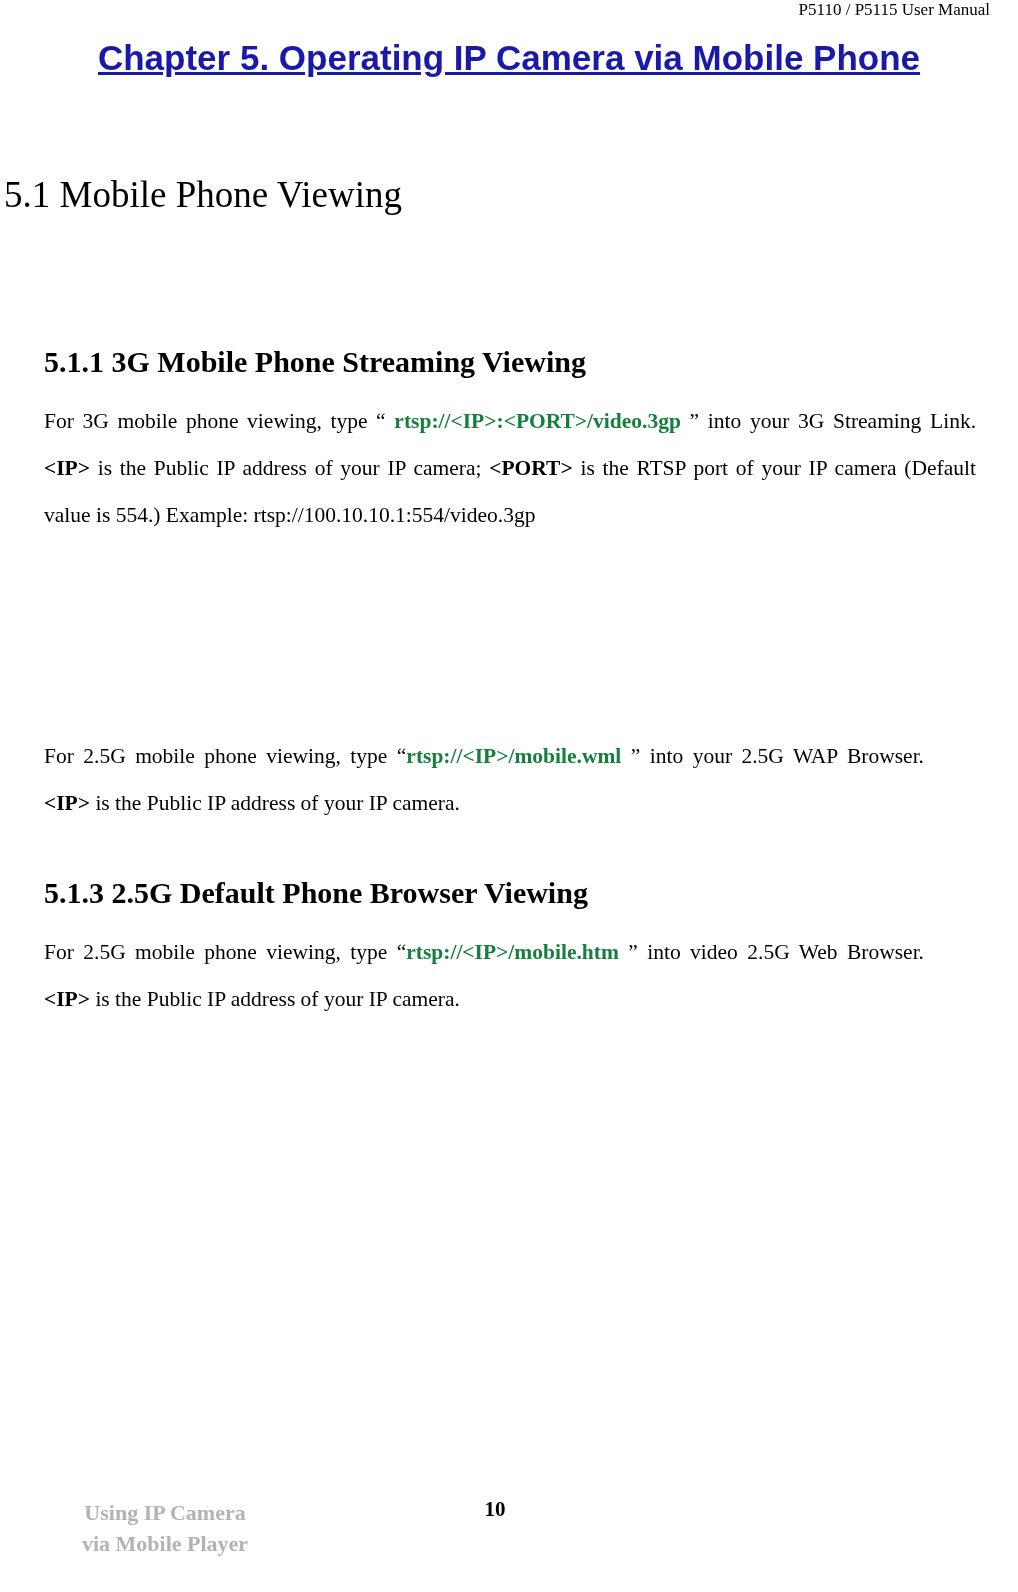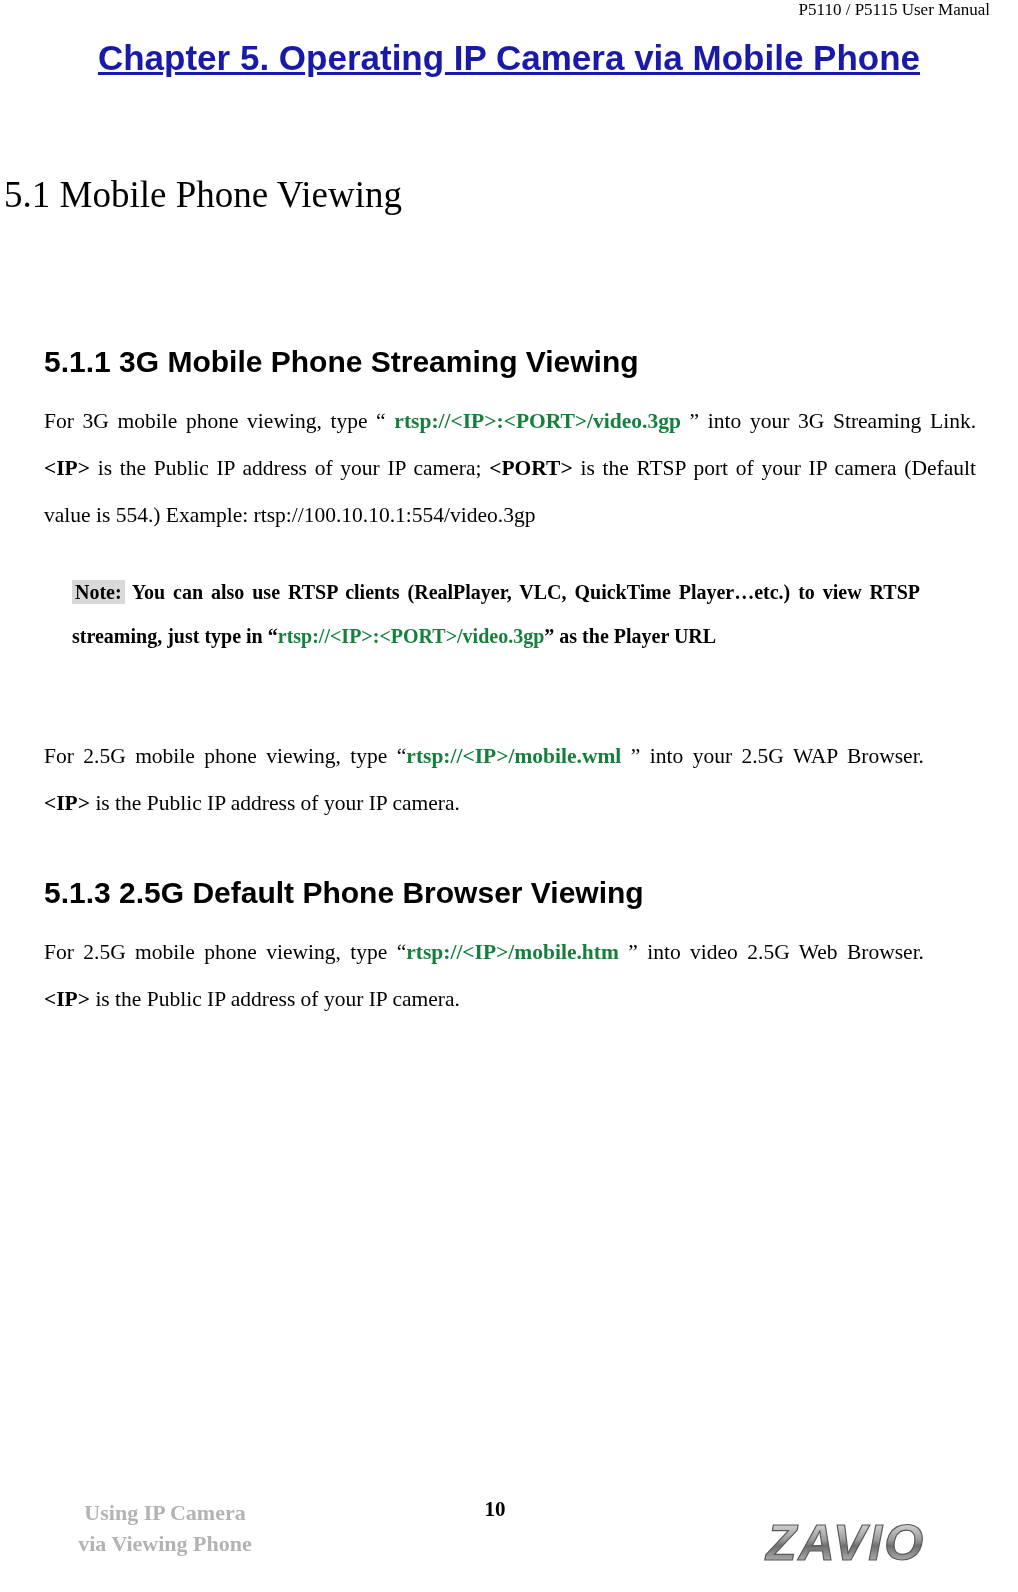--- a/index.html
+++ b/index.html
@@ -63,21 +63,21 @@
     font-family: "Liberation Serif", serif;
     font-size: 37px;
     font-weight: normal;
     color: #000;
   }
 
   
   .h2-section {
     position: absolute;
     left: 44px;
-    font-family: Liberation Sans, sans-serif;
+    font-family: Liberation Serif, serif;
     font-size: 30px;
     font-weight: bold;
     color: #000;
   }
   .h2-511 { top: 345px; }
   .h2-512 { top: 680px; }
   .h2-513 { top: 876px; }
 
   .body-par {
     position: absolute;
@@ -164,49 +164,33 @@
   <div class="chapter-title">Chapter 5. Operating IP Camera via Mobile Phone</div>
 
   <div class="h1-section">5.1 Mobile Phone Viewing</div>
 
   <div class="h2-section h2-511">5.1.1 3G Mobile Phone Streaming Viewing</div>
 
   <div class="body-par p-511">
     <span>For 3G mobile phone viewing, type “ </span><span class="blue">rtsp://&lt;IP&gt;:&lt;PORT&gt;/video.3gp</span><span> ” into your 3G Streaming Link. </span><span class="bold">&lt;IP&gt;</span><span> is the Public IP address of your IP camera; </span><span class="bold">&lt;PORT&gt;</span><span> is the RTSP port of your IP camera (Default value is 554.) Example: rtsp://100.10.10.1:554/video.3gp</span>
   </div>
 
-  <div class="note">
-    <span class="note-label">Note:</span><span> You can also use RTSP clients (RealPlayer, VLC, QuickTime Player…etc.) to view RTSP streaming, just type in “</span><span class="blue">rtsp://&lt;IP&gt;:&lt;PORT&gt;/video.3gp</span><span>” as the Player URL</span>
-  </div>
 
 
   <div class="body-par p-512">
     <span>For 2.5G mobile phone viewing, type “</span><span class="blue">rtsp://&lt;IP&gt;/mobile.wml</span><span> ” into your 2.5G WAP Browser. </span><span class="bold">&lt;IP&gt;</span><span> is the Public IP address of your IP camera.</span>
   </div>
 
   <div class="h2-section h2-513">5.1.3 2.5G Default Phone Browser Viewing</div>
 
   <div class="body-par p-513">
     <span>For 2.5G mobile phone viewing, type “</span><span class="blue">rtsp://&lt;IP&gt;/mobile.htm</span><span> ” into video 2.5G Web Browser. </span><span class="bold">&lt;IP&gt;</span><span> is the Public IP address of your IP camera.</span>
   </div>
 
   <div class="footer-left">
     <div>Using IP Camera</div>
-    <div>via Viewing Phone</div>
+    <div>via Mobile Player</div>
   </div>
 
   <div class="page-number">10</div>
 
-  <div class="logo">
-    <svg width="232" height="66" viewBox="0 0 232 66" xmlns="http://www.w3.org/2000/svg" aria-hidden="true">
-      <defs>
-        <linearGradient id="g1" x1="0" y1="0" x2="0" y2="1">
-          <stop offset="0%" stop-color="#f2f2f2"></stop>
-          <stop offset="45%" stop-color="#9a9a9a"></stop>
-          <stop offset="55%" stop-color="#6e6e6e"></stop>
-          <stop offset="100%" stop-color="#d6d6d6"></stop>
-        </linearGradient>
-      </defs>
-      <text x="6" y="50" font-family="Liberation Sans, sans-serif" font-size="50" font-weight="bold" font-style="italic" fill="url(#g1)" stroke="#5a5a5a" stroke-width="1.2" letter-spacing="2">ZAVIO</text>
-    </svg>
-  </div>
 
 </div>
 
 </body></html>

